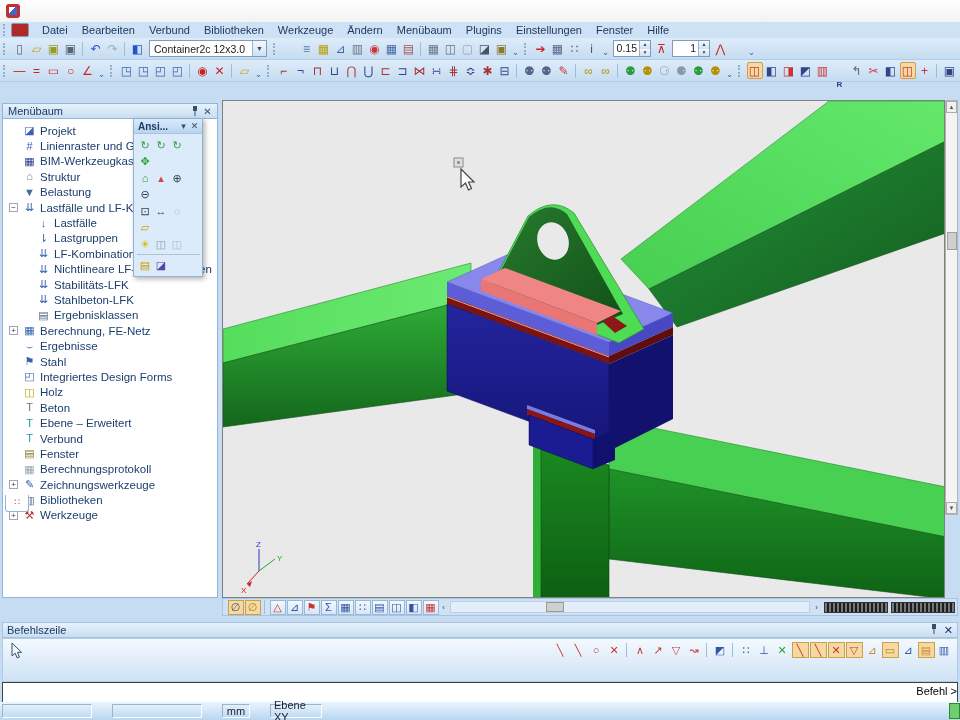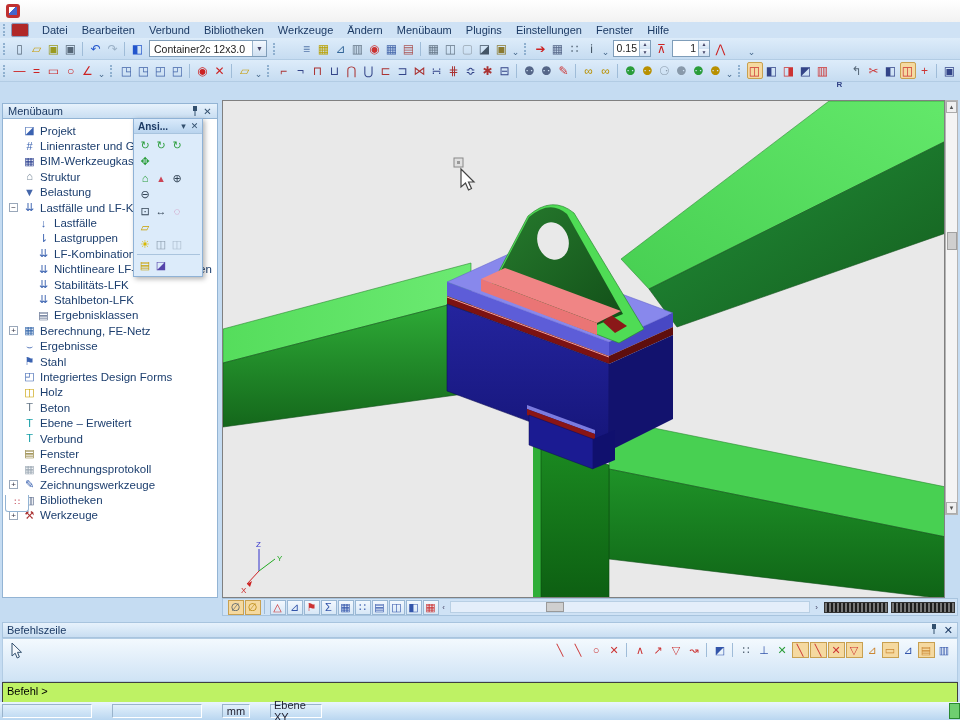--- a/index.html
+++ b/index.html
@@ -70,21 +70,21 @@
   .hthumb { position:absolute; left:95px; top:0px; width:18px; height:10px; background:#cfcfcf; border:1px solid #999; }
   .ribbed { width:64px; height:11px; border:1px solid #333; background:repeating-linear-gradient(90deg,#777 0 2px,#1d1d1d 2px 4px); margin-left:3px; }
 
   
   .cmd-head { position:absolute; left:2px; top:622px; width:956px; height:16px; background:linear-gradient(#e7f2fc,#c9def2); border:1px solid #a8c4de; display:flex; align-items:center; padding:0 4px; }
   .cmd-head .spacer { flex:1; }
   .cmd-body { position:absolute; left:2px; top:638px; width:956px; height:44px; background:linear-gradient(#f3f9fe,#cfe3f5); border:1px solid #b2cce4; }
   .snapbar { position:absolute; right:4px; top:3px; display:flex; align-items:center; }
   .si { width:17px; height:16px; display:inline-flex; align-items:center; justify-content:center; font-size:11px; border:1px solid transparent; margin:0 0.5px; }
   .si.tan { background:#f5d9a0; border:1px solid #c8a050; }
-  .cmd-input { position:absolute; left:2px; top:682px; width:956px; height:28px; background:#bef264; border:1px solid #404040; font-size:11px; color:#000; padding:2px 0 0 4px; }
+  .cmd-input { position:absolute; left:2px; top:682px; width:956px; height:28px; background:#ffffff; border:1px solid #404040; font-size:11px; color:#000; padding:2px 0 0 4px;text-align:right; }
 
   
   .statusbar { position:absolute; left:0; top:702px; width:960px; height:18px; background:linear-gradient(#eaf5fe,#b9d6f0); display:flex; align-items:center; padding-left:2px; }
   .seg { height:14px; border:1px solid; border-color:#9ab4cc #fff #fff #9ab4cc; margin-right:20px; font-size:11px; color:#223; display:flex; align-items:center; justify-content:center; padding:0 3px; }
   .seg:nth-of-type(1){ width:90px; } .seg:nth-of-type(2){ width:90px; } .seg:nth-of-type(3){ width:28px; }
   .seg:nth-of-type(4){ width:52px; } .seg:nth-of-type(5){ width:660px; justify-content:flex-start; border-color:transparent; }
   .status-grip { position:absolute; right:0px; top:703px; width:11px; height:16px; background:#6fcf70; border:1px solid #2a8a30; }
 </style>
 </head>
 <body>

